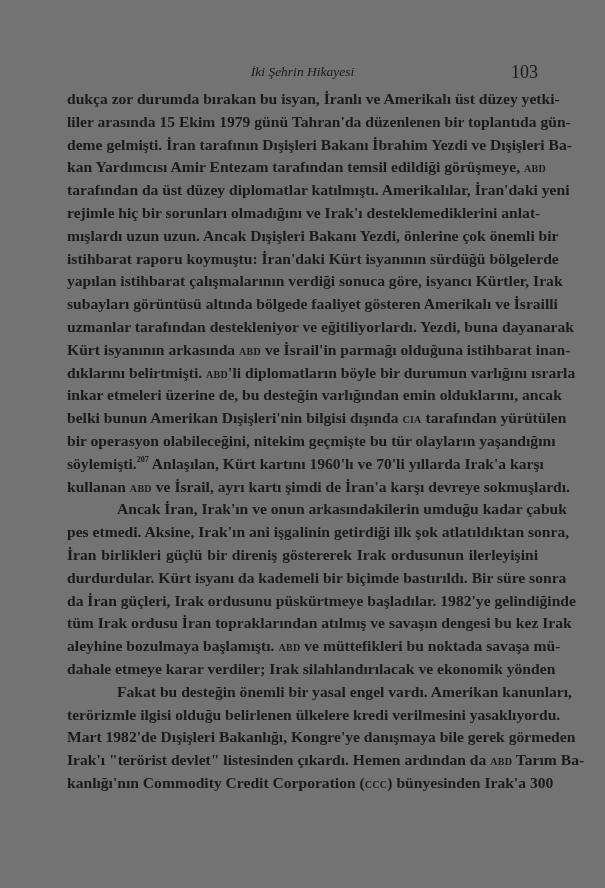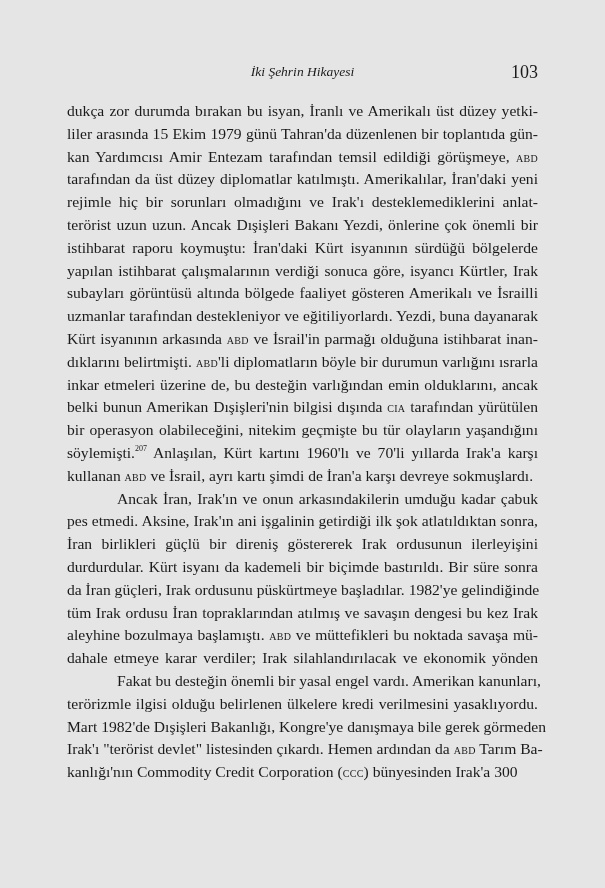--- a/index.html
+++ b/index.html
@@ -1,34 +1,34 @@
 <!DOCTYPE html>
 <html><head>
 <meta charset="utf-8">
 <style>
   html, body { margin: 0; padding: 0; background: #ffffff; }
   body { width: 605px; height: 888px; position: relative; overflow: hidden; }
   .page {
     position: absolute; left: 0; top: 0; width: 605px; height: 888px;
-    background: #e5e5e5; color: #1a1a1a;
+    background: #737373; color: #1a1a1a;
     font-family: "Liberation Serif", "DejaVu Serif", serif;
   }
   .running-head {
     position: absolute; left: 67px; top: 62px; width: 471px; height: 20px;
   }
   .running-title {
     position: absolute; left: 0; right: 0; text-align: center;
     font-style: italic; font-size: 13.5px; top: 2px;
   }
   .page-number {
     position: absolute; right: 0; top: 0; font-size: 18px;
   }
   .body {
-    position: absolute; left: 67px; top: 100px; width: 471px;
-    font-size: 15.6px; line-height: 22.8px;
+    position: absolute; left: 67px; top: 88px; width: 471px;
+    font-size: 15.6px; line-height: 22.8px; font-weight: bold;
   }
   .line {
     display: block; height: 22.8px; white-space: nowrap;
     text-align: justify; text-align-last: justify;
   }
   .line.last { text-align-last: left; }
   .line.indent { padding-left: 50px; }
   .sc { font-size: 10px; letter-spacing: 0.3px; }
   sup { font-size: 8px; vertical-align: 7px; line-height: 0; }
 </style>
@@ -37,24 +37,25 @@
 
 <div class="page">
   <div class="running-head">
     <span class="running-title">İki Şehrin Hikayesi</span>
     <span class="page-number">103</span>
   </div>
   <div class="body" id="body-text">
       <div>
         <span class="line"><span>dukça zor durumda bırakan bu isyan, İranlı ve Amerikalı üst düzey yetki-</span></span>
         <span class="line"><span>liler arasında 15 Ekim 1979 günü Tahran'da düzenlenen bir toplantıda gün-</span></span>
+        <span class="line"><span>deme gelmişti. İran tarafının Dışişleri Bakanı İbrahim Yezdi ve Dışişleri Ba-</span></span>
         <span class="line"><span>kan Yardımcısı Amir Entezam tarafından temsil edildiği görüşmeye, </span><span class="sc">ABD</span></span>
         <span class="line"><span>tarafından da üst düzey diplomatlar katılmıştı. Amerikalılar, İran'daki yeni</span></span>
         <span class="line"><span>rejimle hiç bir sorunları olmadığını ve Irak'ı desteklemediklerini anlat-</span></span>
-        <span class="line"><span>terörist uzun uzun. Ancak Dışişleri Bakanı Yezdi, önlerine çok önemli bir</span></span>
+        <span class="line"><span>mışlardı uzun uzun. Ancak Dışişleri Bakanı Yezdi, önlerine çok önemli bir</span></span>
         <span class="line"><span>istihbarat raporu koymuştu: İran'daki Kürt isyanının sürdüğü bölgelerde</span></span>
         <span class="line"><span>yapılan istihbarat çalışmalarının verdiği sonuca göre, isyancı Kürtler, Irak</span></span>
         <span class="line"><span>subayları görüntüsü altında bölgede faaliyet gösteren Amerikalı ve İsrailli</span></span>
         <span class="line"><span>uzmanlar tarafından destekleniyor ve eğitiliyorlardı. Yezdi, buna dayanarak</span></span>
         <span class="line"><span>Kürt isyanının arkasında </span><span class="sc">ABD</span><span> ve İsrail'in parmağı olduğuna istihbarat inan-</span></span>
         <span class="line"><span>dıklarını belirtmişti. </span><span class="sc">ABD</span><span>'li diplomatların böyle bir durumun varlığını ısrarla</span></span>
         <span class="line"><span>inkar etmeleri üzerine de, bu desteğin varlığından emin olduklarını, ancak</span></span>
         <span class="line"><span>belki bunun Amerikan Dışişleri'nin bilgisi dışında </span><span class="sc">CIA</span><span> tarafından yürütülen</span></span>
         <span class="line"><span>bir operasyon olabileceğini, nitekim geçmişte bu tür olayların yaşandığını</span></span>
         <span class="line"><span>söylemişti.</span><sup>207</sup><span> Anlaşılan, Kürt kartını 1960'lı ve 70'li yıllarda Irak'a karşı</span></span>

